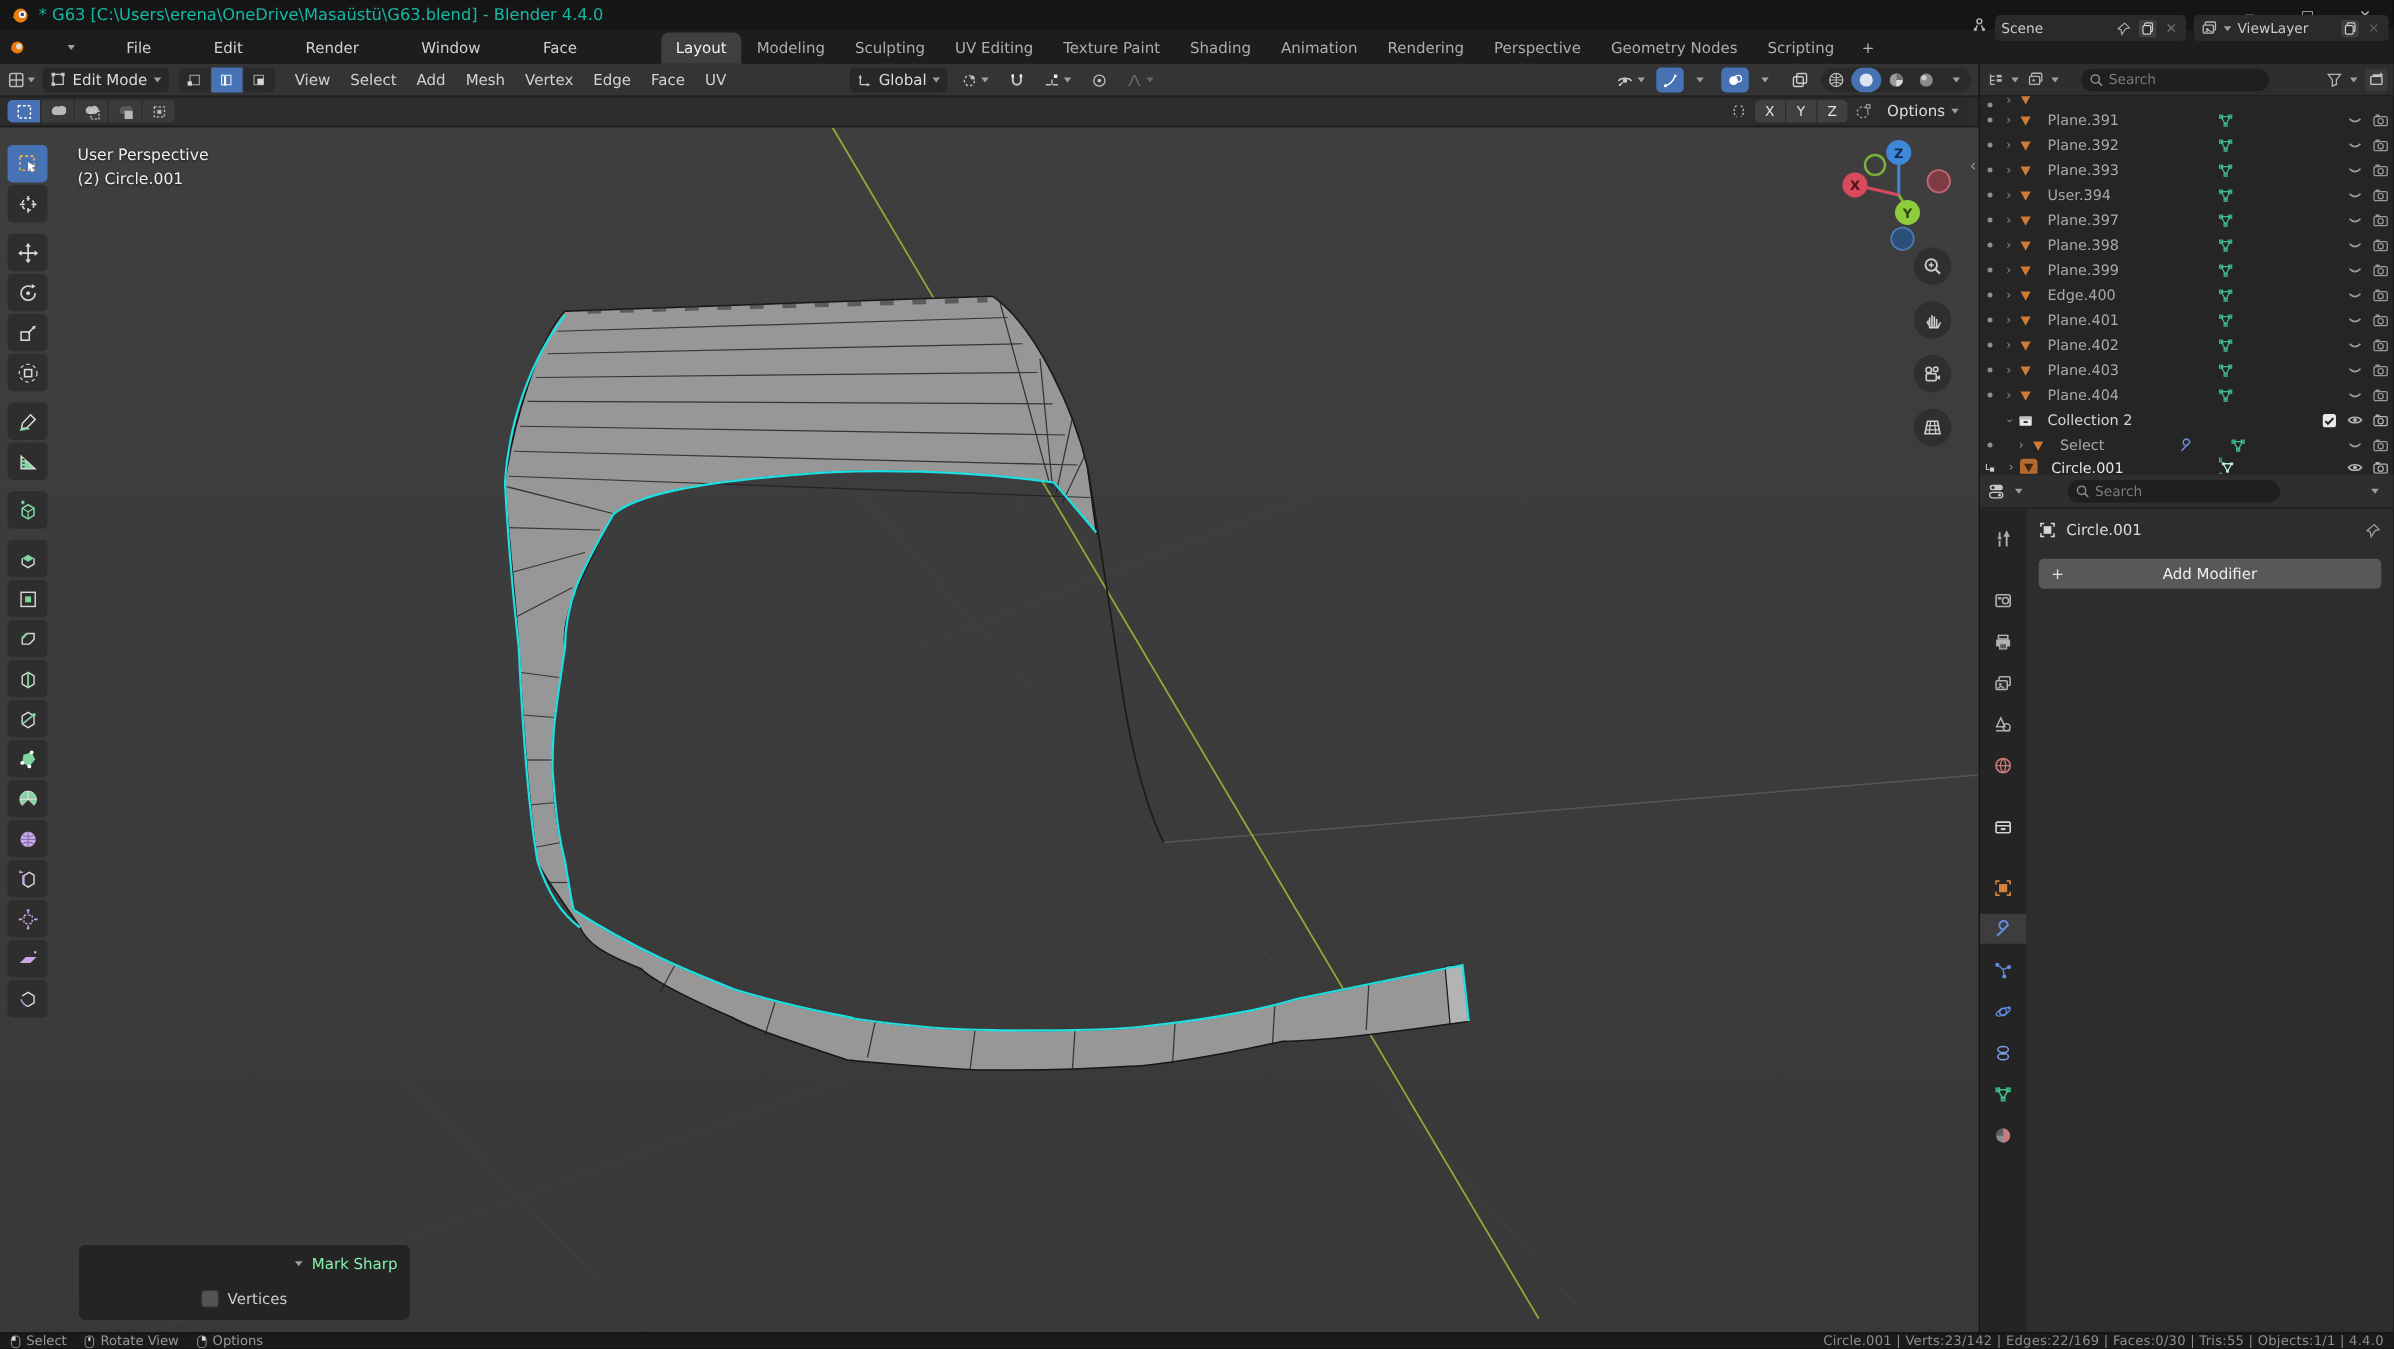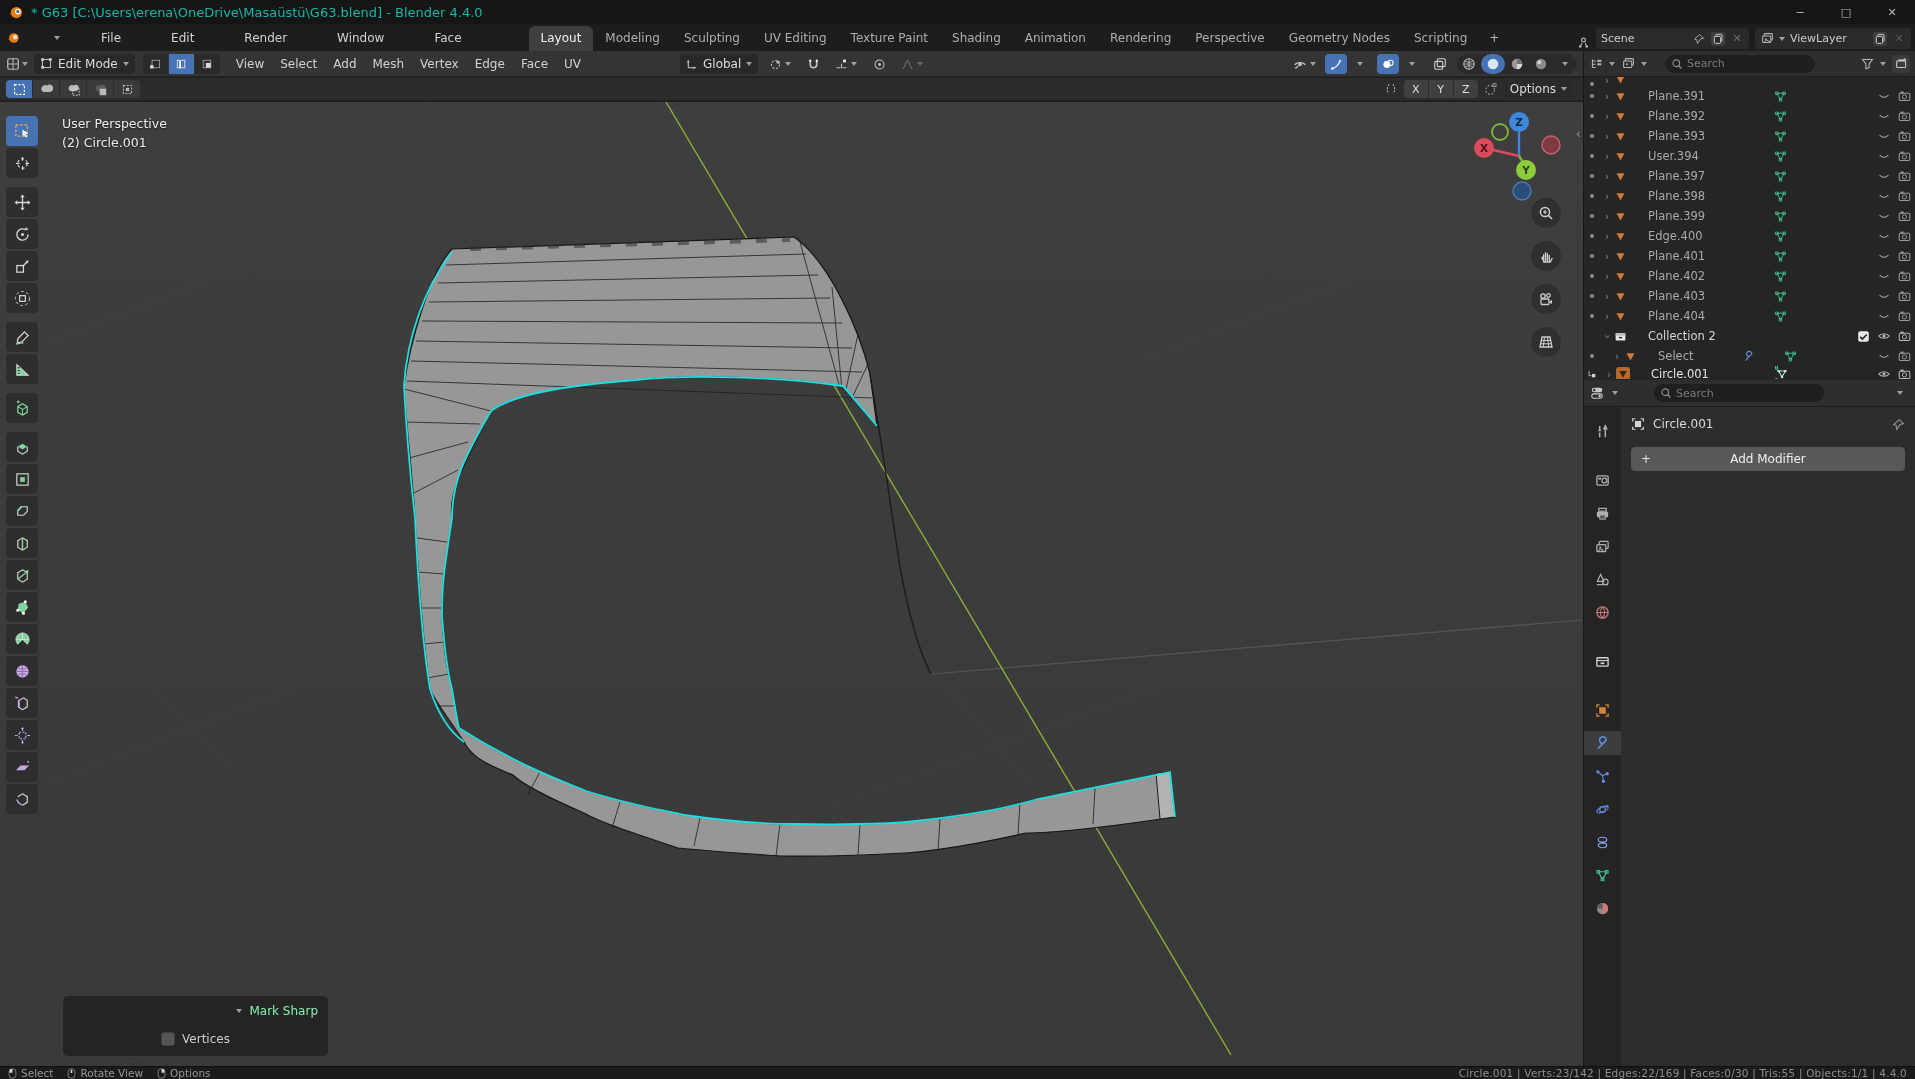--- a/index.html
+++ b/index.html
@@ -18,21 +18,21 @@
   #win-controls { position:absolute; right:0; top:0; height:24px; display:flex; }
   #win-controls .wbtn { width:46px; height:24px; display:flex; align-items:center; justify-content:center; color:#bdbdbd; font-size:11px; }
 
   
   #topbar { left:0; top:24px; width:1915px; height:27px; background:#1d1d1d; display:flex; align-items:center;gap:32px; }
   .menu-item { padding:4px 9px; color:#d2d2d2; border-radius:4px; }
   .ws-tabs { display:flex; align-items:flex-end; height:27px; margin-left:26px; }
   .ws-tab { padding:5px 12px 6px; color:#aeaeae; font-size:12px; border-radius:6px 6px 0 0; }
   .ws-tab.active { background:#3f3f3f; color:#f0f0f0; }
   .ws-add { padding:5px 10px 6px; color:#b5b5b5; }
-  #scene-group { position:absolute; right:4px; top:28px; display:flex; gap:6px; align-items:flex-end; }
+  #scene-group { position:absolute; right:4px; top:12px; display:flex; gap:6px; align-items:flex-start; }
   .field { background:#2a2a2a; border-radius:4px; height:21px; display:flex; align-items:center; padding:0 5px; gap:5px; color:#cbcbcb; font-size:11px; }
   .mini-ic { width:14px; height:14px; display:inline-flex; align-items:center; justify-content:center; color:#9f9f9f; }
 
   
   #vp-header { left:0; top:51px; width:1583px; height:26px; background:#343434; border-bottom:1px solid #262626; display:flex; align-items:center; padding:0 6px; }
   .hdr-btn { background:#282828; border-radius:4px; height:20px; display:flex; align-items:center; gap:5px; padding:0 6px; color:#dcdcdc; }
   .chev { width:0; height:0; border-left:3.5px solid transparent; border-right:3.5px solid transparent; border-top:4px solid #9f9f9f; display:inline-block; }
   .selmode { display:flex; gap:1px; margin:0 8px; }
   .selmode .sm { width:25px; height:20px; background:#2a2a2a; display:flex; align-items:center; justify-content:center; }
   .selmode .sm:first-child { border-radius:4px 0 0 4px; }
@@ -81,21 +81,21 @@
   #ol-header { height:26px; background:#2e2e2e; border-bottom:1px solid #1d1d1d; display:flex; align-items:center; padding:0 5px; gap:6px; }
   .search { background:#1f1f1f; border:none; border-radius:10px; height:18px; color:#cfcfcf; font-size:11px; padding:0 6px 0 22px; width:150px; outline:none; font-family:"DejaVu Sans",sans-serif; }
   .search::placeholder { color:#7c7c7c; }
   .search-wrap { position:relative; }
   .search-wrap svg { position:absolute; left:6px; top:3px; }
   .ol-list { overflow:hidden; height:302px; }
   .ol-row { height:20px; display:flex; align-items:center; padding:0 4px 0 2px; color:#a9a9a9; font-size:11.5px; }
   .ol-row .dot { width:4px; height:4px; border-radius:50%; background:#8f8f8f; margin:0 6px 0 4px; flex:none; }
   .ol-row .nodot { width:4px; margin:0 6px 0 4px; flex:none; }
   .ol-exp { width:14px; color:#8b8b8b; text-align:center; flex:none; font-size:10px; }
-  .ol-name { margin-left:21px; }
+  .ol-name { margin-left:11px; }
   .ol-dataicon { position:absolute; left:160px; }
   .ol-row-inner { position:relative; display:flex; align-items:center; flex:1; }
   .ol-right { margin-left:auto; display:flex; gap:7px; align-items:center; }
   .ol-row.coll { color:#d6d6d6; }
   .hl-orange { background:#b46a2d; border-radius:3px; padding:1px; }
   .hl-green { background:#2a6a52; border-radius:3px; padding:1px; outline:1px solid #3fc08a; }
 
   #properties { left:1583px; top:380px; width:332px; height:686px; background:#2d2d2d; border-left:1px solid #171717; }
   #prop-header { height:27px; background:#2e2e2e; border-bottom:1px solid #1d1d1d; display:flex; align-items:center; padding:0 6px; gap:8px; }
   #prop-body { display:flex; height:659px; }

